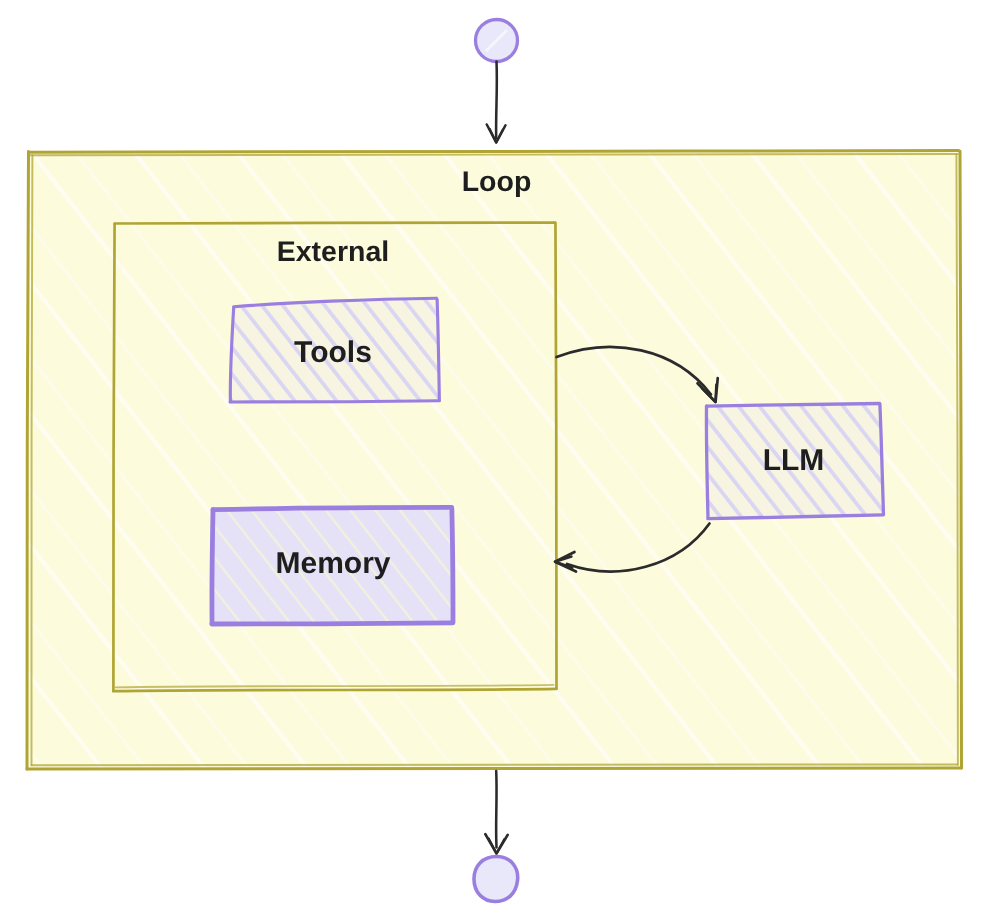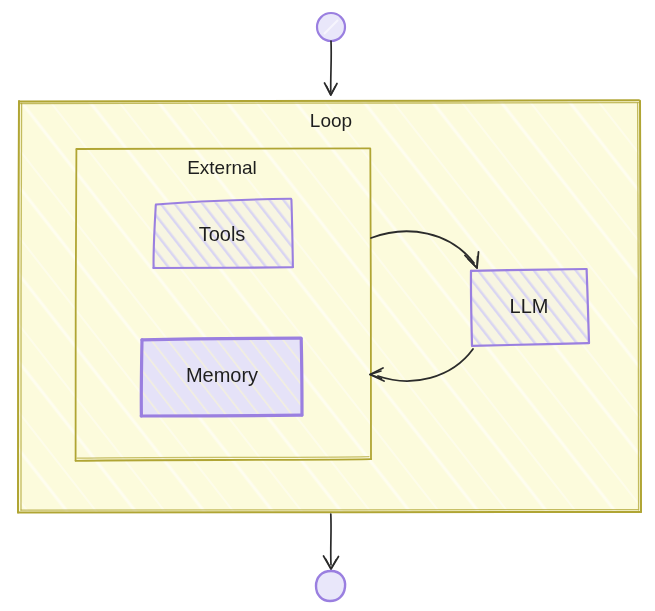--- a/index.html
+++ b/index.html
@@ -13,20 +13,21 @@
     height: 611px;
     position: relative;
     overflow: hidden;
     font-family: "Liberation Sans", sans-serif;
   }
   #canvas-root {
     position: absolute;
     left: 0; top: 0;
     width: 528px;
     height: 611px;
+    font-weight: bold;
   }
   svg.diagram {
     position: absolute;
     left: 0; top: 0;
     width: 655px;
     height: 611px;
     display: block;
   }
   .node-label {
     font-family: "Liberation Sans", sans-serif;

